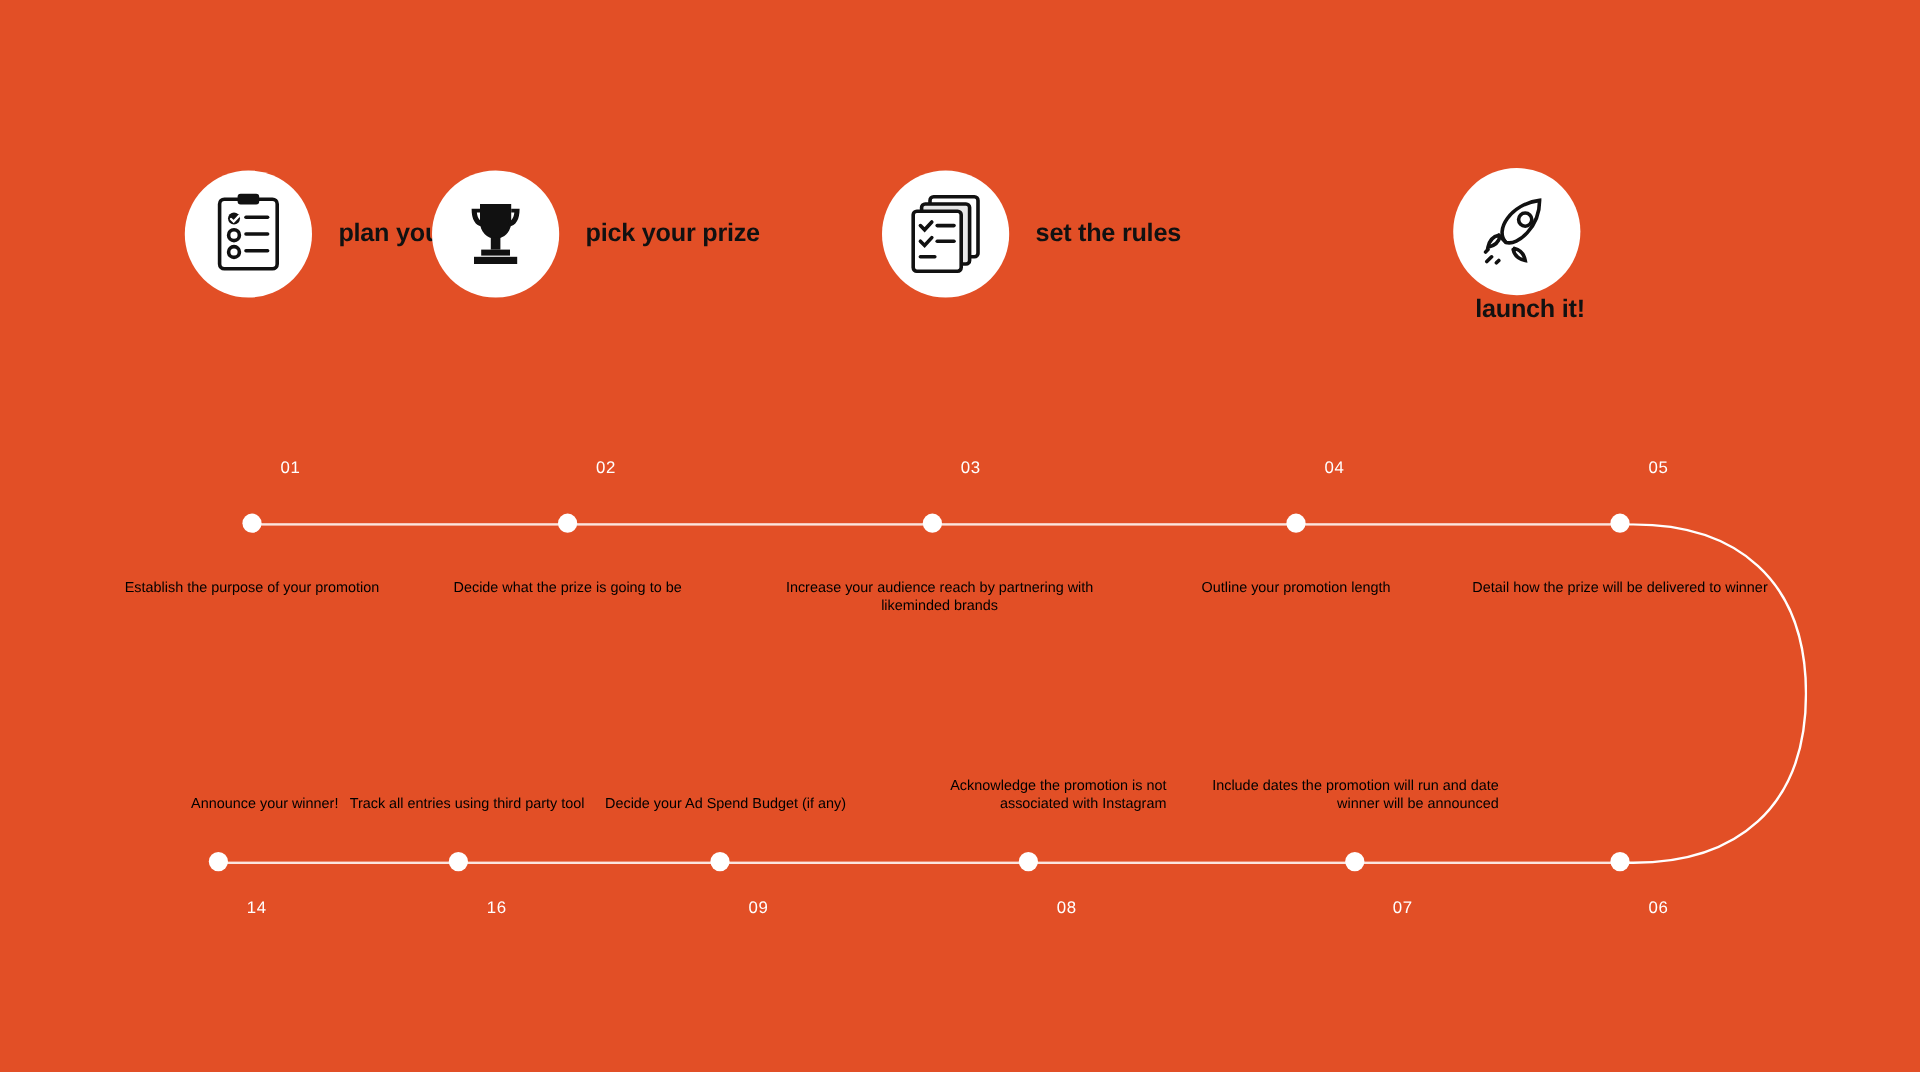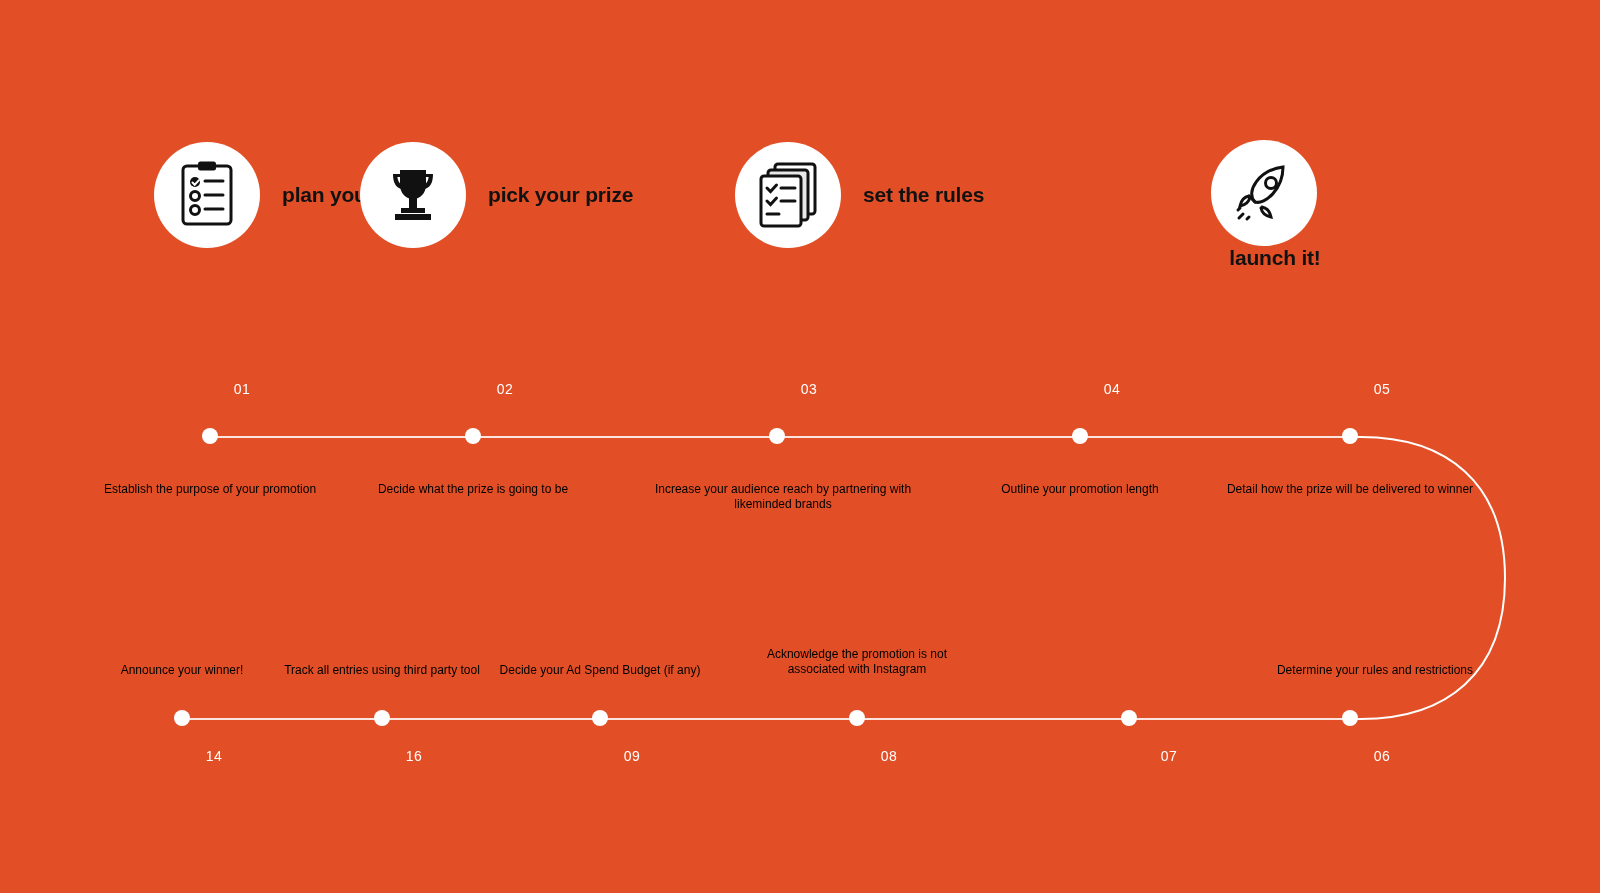--- a/index.html
+++ b/index.html
@@ -90,21 +90,21 @@
   .caption {
     position: absolute;
     color: #000000;
     font-size: 12px;
     font-weight: normal;
     line-height: 1.28;
     text-align: center;
     transform: translateX(-50%);
   }
   .caption.upper { top: 482px; }
-  .caption.lower { transform: translateX(-50%) translateY(-100%); top: 678px; }
+  .caption.lower { transform: translateX(-50%) translateY(-100%); top: 678px; text-align: right; }
 </style>
 </head>
 <body>
 
 <div id="stage">
 
   <div class="top-row">
 
     <div class="top-step" style="left:0; width:360px; padding-left:154px;">
       <div class="circle">
@@ -205,20 +205,20 @@
   <div class="num" style="left:382px; top:748px;">16</div>
 
   <div class="caption lower" style="left:600px; width:210px;">Decide your Ad Spend Budget (if any)</div>
   <div class="dot" style="left:600px; top:718px;"></div>
   <div class="num" style="left:600px; top:748px;">09</div>
 
   <div class="caption lower" style="left:857px; width:230px;">Acknowledge the promotion is not associated with Instagram</div>
   <div class="dot" style="left:857px; top:718px;"></div>
   <div class="num" style="left:857px; top:748px;">08</div>
 
+  <div class="caption lower" style="left:1129px; width:240px;">Include dates the promotion will run and date winner will be announced</div>
   <div class="dot" style="left:1129px; top:718px;"></div>
   <div class="num" style="left:1129px; top:748px;padding-left:16px;">07</div>
 
-  <div class="caption lower" style="left:1375px; width:220px;">Determine your rules and restrictions</div>
   <div class="dot" style="left:1350px; top:718px;"></div>
   <div class="num" style="left:1350px; top:748px;">06</div>
 
 </div>
 
 </body></html>

